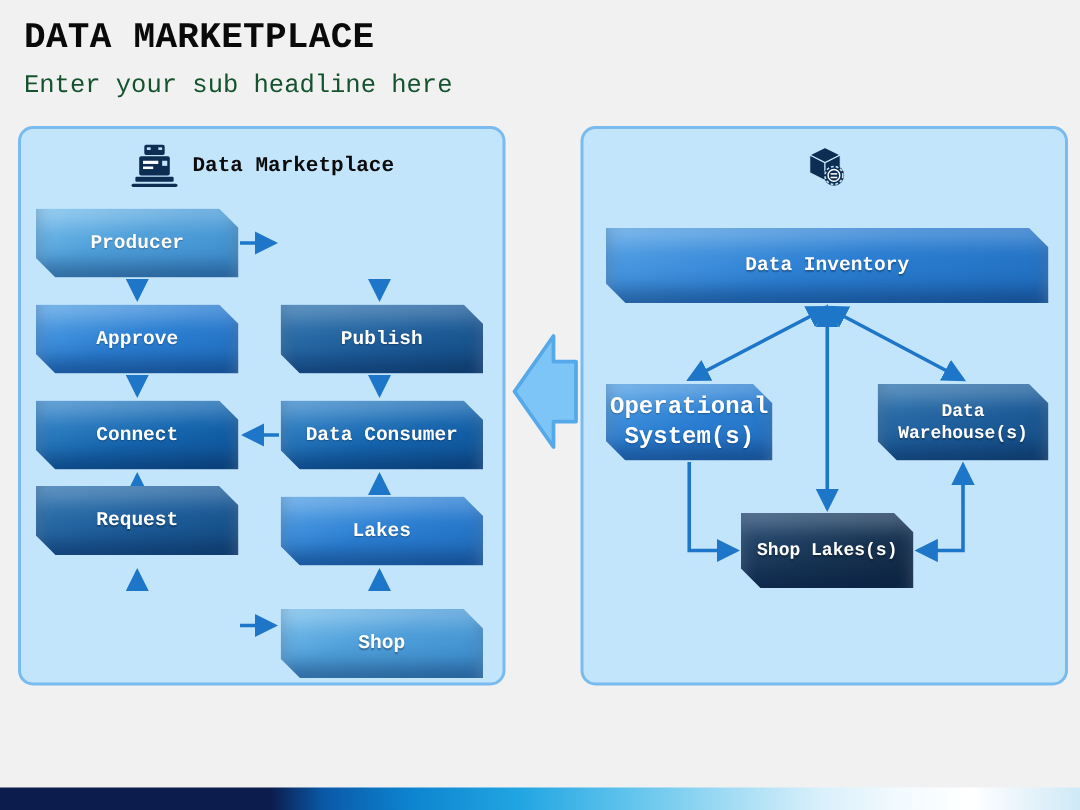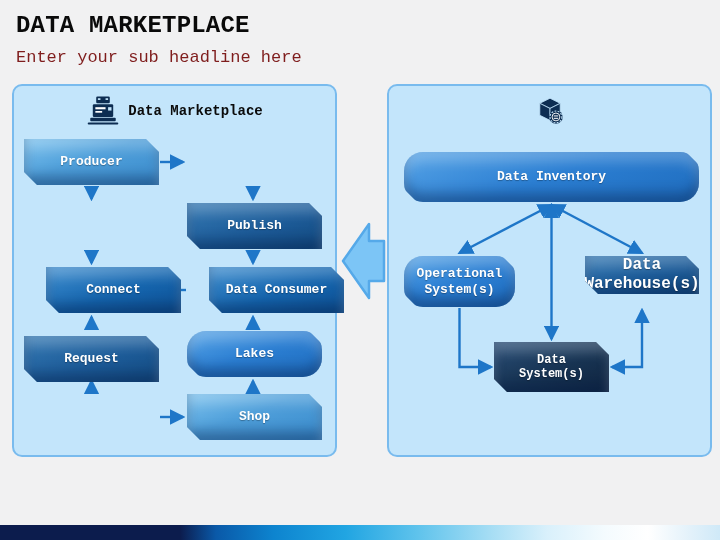--- a/index.html
+++ b/index.html
@@ -7,21 +7,21 @@
     position:relative;width:720px;height:540px;overflow:hidden;
     background:#f1f1f2;
     font-family:Liberation Mono, monospace;
   }
   .title{
     position:absolute;left:16px;top:12px;
     font-size:24px;font-weight:800;letter-spacing:.2px;color:#0a0a0a;
   }
   .subtitle{
     position:absolute;left:16px;top:48px;
-    font-size:17px;font-weight:400;color:#7f1d1d;
+    font-size:17px;font-weight:400;color:#14532d;
   }
   .panel{
     position:absolute;top:84px;width:325px;height:373px;
     background:#c3e5fb;border:2px solid #79bbee;border-radius:10px;
     box-sizing:border-box;
   }
   .panel-left{left:12px;}
   .panel-right{left:387px;}
   .panel-header{
     position:absolute;left:0;top:6px;width:100%;height:38px;
@@ -34,22 +34,22 @@
     position:absolute;display:flex;align-items:center;justify-content:center;
     text-align:center;color:#fff;font-weight:700;font-size:13px;line-height:1.2;
     text-shadow:0 1px 1px rgba(0,0,0,.3);
     clip-path:polygon(0 0,calc(100% - 13px) 0,100% 13px,100% 100%,13px 100%,0 calc(100% - 13px));
     box-shadow:inset 0 10px 12px rgba(255,255,255,.22), inset 0 -9px 12px rgba(5,30,70,.38);
     padding:3px 8px;box-sizing:border-box;
   }
   .col1{left:10px;width:135px;height:46px;}
   .col2{left:173px;width:135px;height:46px;}
   .c-light {background:linear-gradient(160deg,#7cc2ee 0%,#4f9fda 45%,#3a8bcc 100%);}
-  .c-bright{background:linear-gradient(160deg,#58a5e7 0%,#2b7ed2 50%,#1f6cbd 100%);border-radius:19px;}
-  .c-medium{background:linear-gradient(160deg,#3f8ecf 0%,#1565ae 55%,#0e5194 100%);margin-left:22px;}
+  .c-bright{background:linear-gradient(160deg,#58a5e7 0%,#2b7ed2 50%,#1f6cbd 100%);}
+  .c-medium{background:linear-gradient(160deg,#3f8ecf 0%,#1565ae 55%,#0e5194 100%);}
   .c-steel {background:linear-gradient(160deg,#3579b3 0%,#1d5c99 55%,#134a80 100%);}
   .c-navy  {background:linear-gradient(160deg,#2a4f78 0%,#173352 55%,#102540 100%);}
   .big-arrow{position:absolute;left:338px;top:220px;}
   .bottom-bar{
     position:absolute;left:0;bottom:0;width:720px;height:15px;
     background:linear-gradient(90deg,
       #0c1c4d 0%, #0c1c4d 25%,
       #0a59a8 30%, #0d84cf 38%, #21a5e2 48%,
       #5fc3ec 58%, #a5ddf4 68%, #d9f0fb 76%,
       #f4fbfe 84%, #ffffff 90%, #e2f1fa 96%, #cfe9f8 100%);
@@ -98,27 +98,28 @@
         <line x1="239" y1="164" x2="239" y2="177" marker-end="url(#ah)"></line>
         <line x1="239" y1="244" x2="239" y2="231" marker-end="url(#ah)"></line>
         <line x1="239" y1="307" x2="239" y2="295" marker-end="url(#ah)"></line>
         <line x1="146" y1="76" x2="169" y2="76" marker-end="url(#ah)"></line>
         <line x1="172" y1="204" x2="149" y2="204" marker-end="url(#ah)"></line>
         <line x1="146" y1="331" x2="169" y2="331" marker-end="url(#ah)"></line>
       </g>
     </svg>
 
     <div class="fbox col1 c-light" style="top:53px">Producer</div>
+    <div class="fbox col1 c-bright" style="top:117px">Approve</div>
     <div class="fbox col1 c-medium" style="top:181px">Connect</div>
-    <div class="fbox col1 c-steel" style="top:250px">Request</div>
+    <div class="fbox col1 c-steel" style="top:238px">Request</div>
 
     <div class="fbox col2 c-steel" style="top:117px">Publish</div>
     <div class="fbox col2 c-medium" style="top:181px">Data Consumer</div>
     <div class="fbox col2 c-bright" style="top:245px">Lakes</div>
-    <div class="fbox col2 c-light" style="top:308px">Shop</div>
+    <div class="fbox col2 c-light" style="top:320px">Shop</div>
   </div>
 
   <svg class="big-arrow" width="50" height="82" viewBox="0 0 50 82">
     <polygon points="5,41 31,4 31,21 46,21 46,61 31,61 31,78" fill="#7cc5f6" stroke="#55a9e9" stroke-width="2.5" stroke-linejoin="round"></polygon>
   </svg>
 
   <div class="panel panel-right">
     <div class="panel-header">
       <span class="icon">
         <svg width="34" height="30" viewBox="0 0 40 34">
@@ -140,19 +141,19 @@
       <g stroke="#1e76c8" stroke-width="2.4" fill="none">
         <line x1="162.5" y1="119" x2="70.5" y2="167" marker-start="url(#ah)" marker-end="url(#ah)"></line>
         <line x1="162.5" y1="119" x2="162.5" y2="253" marker-start="url(#ah)" marker-end="url(#ah)"></line>
         <line x1="162.5" y1="119" x2="253" y2="167" marker-start="url(#ah)" marker-end="url(#ah)"></line>
         <path d="M70.5,222 L70.5,281 L102,281" marker-end="url(#ah)"></path>
         <path d="M253,224 L253,281 L223,281" marker-start="url(#ah)" marker-end="url(#ah)"></path>
       </g>
     </svg>
 
     <div class="fbox c-bright" style="left:15px;top:66px;width:295px;height:50px">Data Inventory</div>
-    <div class="fbox c-bright" style="left:15px;top:170px;width:111px;height:51px;font-size:13px">Operational System(s)</div>
-    <div class="fbox c-steel" style="left:196px;top:170px;width:114px;height:38px;font-size:16px">Data Warehouse(s)</div>
-    <div class="fbox c-navy" style="left:105px;top:256px;width:115px;height:50px;font-size:12px">Data System(s)</div>
+    <div class="fbox c-bright" style="left:15px;top:170px;width:111px;height:51px;font-size:16px">Operational System(s)</div>
+    <div class="fbox c-steel" style="left:196px;top:170px;width:114px;height:51px;font-size:12px">Data Warehouse(s)</div>
+    <div class="fbox c-navy" style="left:105px;top:256px;width:115px;height:50px;font-size:12px">Shop Lakes(s)</div>
   </div>
 
   <div class="bottom-bar"></div>
 </div>
 
 </body></html>

